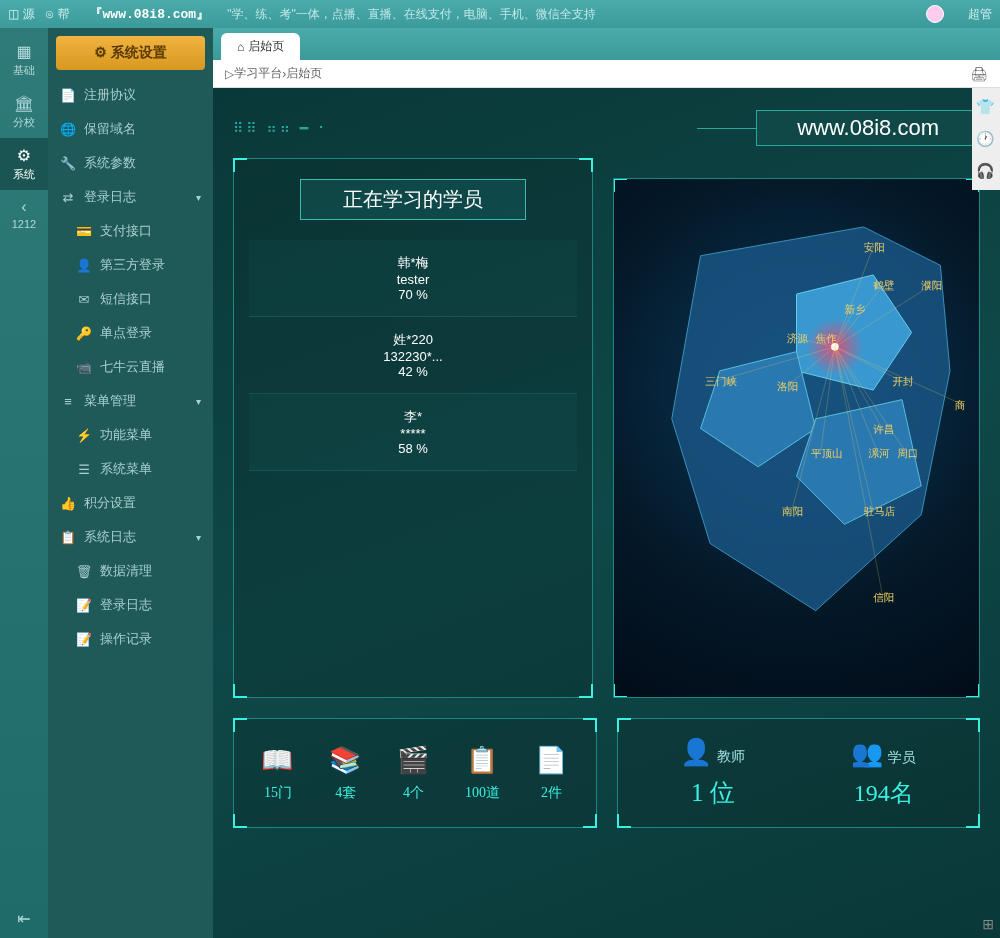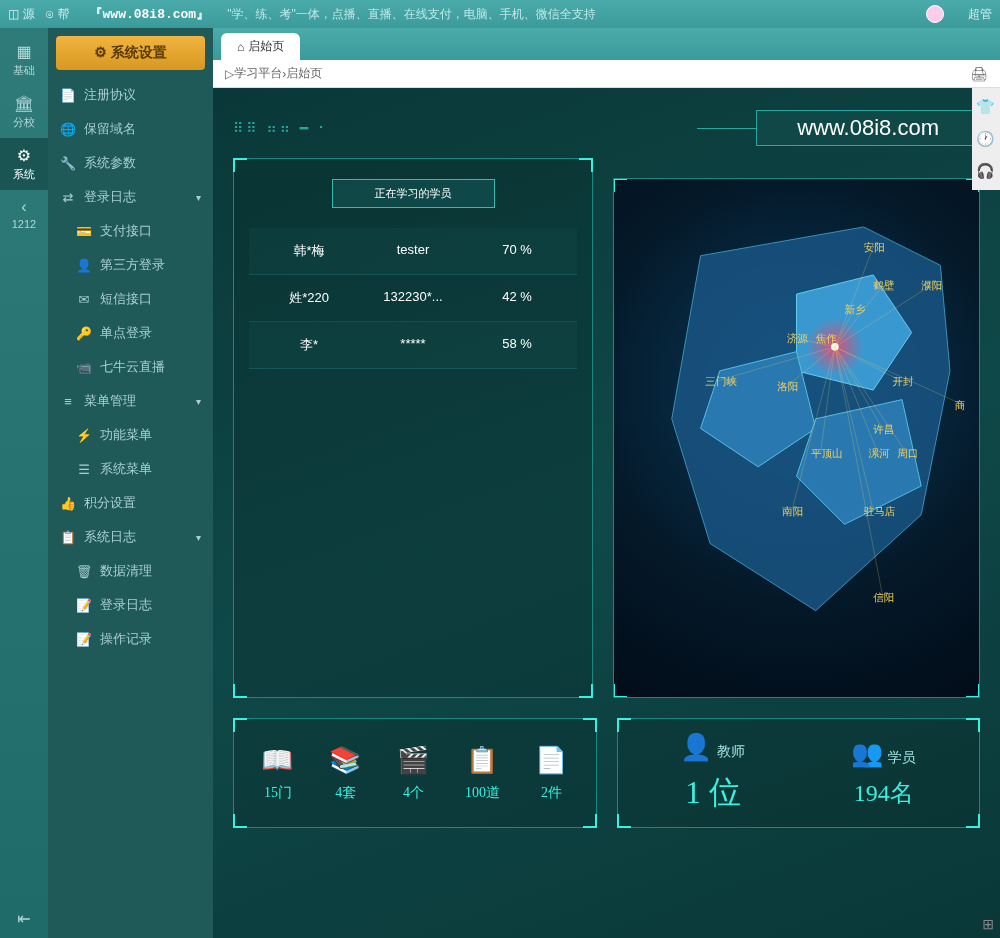--- a/index.html
+++ b/index.html
@@ -45,22 +45,22 @@
 .dash-body { display: flex; gap: 20px; height: 540px; }
 .panel { border: 1px solid #1a8880; position: relative; background: rgba(10,40,40,0.3); }
 .corner { position: absolute; width: 14px; height: 14px; border: 2px solid #3af0e0; }
 .corner.tl { top: -1px; left: -1px; border-right: none; border-bottom: none; }
 .corner.tr { top: -1px; right: -1px; border-left: none; border-bottom: none; }
 .corner.bl { bottom: -1px; left: -1px; border-right: none; border-top: none; }
 .corner.br { bottom: -1px; right: -1px; border-left: none; border-top: none; }
 
 .panel-left { width: 360px; padding: 20px 15px; }
 .panel-title-wrap { text-align: center; margin-bottom: 20px; }
-.panel-title { display: inline-block; color: #fff; font-size: 11px; padding: 6px 42px; border: 1px solid #3ab8b0; background: rgba(20,90,90,0.5); position: relative; font-family: Liberation Mono, monospace; }
-.table-row { display: flex; padding: 14px 8px; color: #fff; font-size: 13px; border-bottom: 1px solid rgba(40,140,140,0.3); }
+.panel-title { display: inline-block; color: #fff; font-size: 20px; padding: 6px 42px; border: 1px solid #3ab8b0; background: rgba(20,90,90,0.5); position: relative; font-family: Liberation Mono, monospace; }
+.table-row { display: flex; padding: 14px 8px; color: #fff; font-size: 13px; border-bottom: 1px solid rgba(40,140,140,0.3); flex-direction: column; }
 .table-row:nth-child(odd) { background: rgba(30,100,100,0.15); }
 .tc { flex: 1; text-align: center; }
 
 .panel-right { flex: 1; position: relative; background: radial-gradient(circle at 50% 40%, #0a3858 0%, #041828 60%, #020c18 100%); overflow: hidden; margin-top: 20px; }
 .map-svg { width: 100%; height: 100%; }
 
 .dash-footer { display: flex; gap: 20px; margin-top: 20px; height: 110px; }
 .stats-panel { flex: 1; display: flex; justify-content: space-around; align-items: center; padding: 10px; }
 .stat-item { text-align: center; color: #3af0e0; }
 .stat-icon { font-size: 26px; margin-bottom: 8px; }
@@ -302,21 +302,21 @@
                 <div class="stat-val">2件</div>
               </div></div>
         </div>
         <div class="panel stats-panel">
           <span class="corner tl"></span>
             <span class="corner tr"></span>
             <span class="corner bl"></span>
             <span class="corner br"></span>
           <div id="stats-right-items" style="display:contents"><div class="stat-item">
                 <div class="stat-icon">👤<span class="stat-label">教师</span></div>
-                <div class="stat-val" style="font-size:32px">1 位</div>
+                <div class="stat-val" style="font-size:25px">1 位</div>
               </div><div class="stat-item">
                 <div class="stat-icon">👥<span class="stat-label">学员</span></div>
                 <div class="stat-val" style="font-size:24px">194名</div>
               </div></div>
         </div>
       </div>
     </div>
 
     <div class="right-toolbar">
       <span>👕</span>

